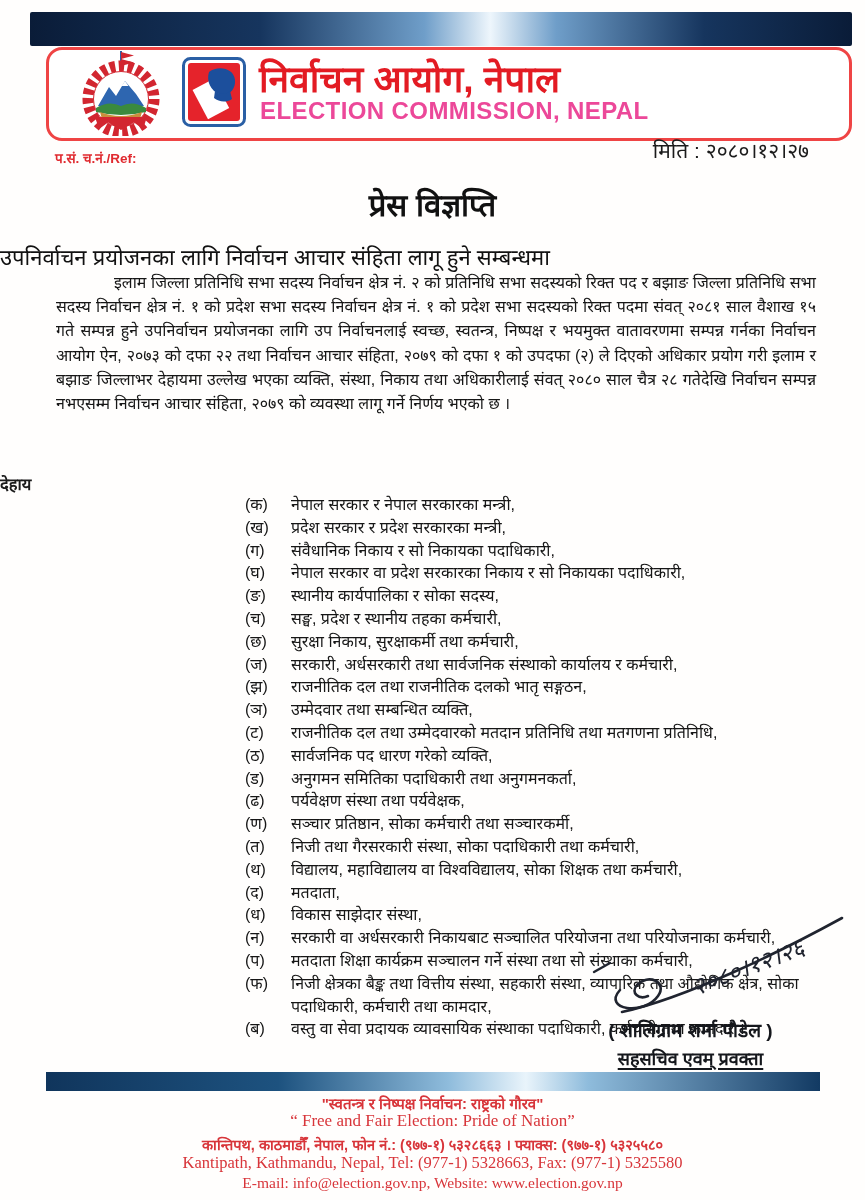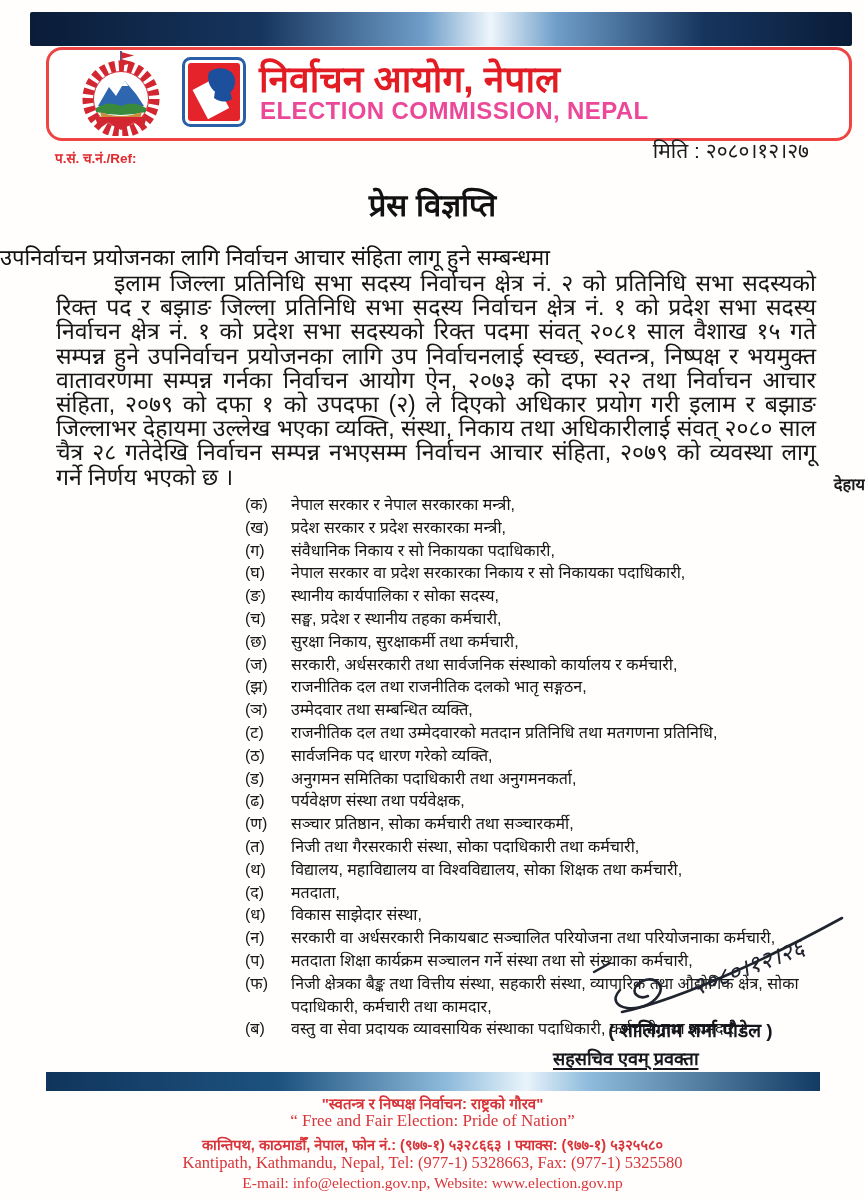--- a/index.html
+++ b/index.html
@@ -16,31 +16,31 @@
   .org-np{position:absolute;left:210px;top:2px;font-size:37px;font-weight:bold;color:#e31b23;white-space:nowrap;}
   .org-en{position:absolute;left:211px;top:47px;font-size:24px;font-weight:800;color:#ec4899;letter-spacing:.4px;white-space:nowrap;}
 
   .ref{position:absolute;left:55px;top:149px;color:#e02a2f;font-weight:bold;font-size:13.5px;}
   .date{position:absolute;right:56px;top:136px;font-size:21px;color:#1b1b1b;}
 
   .title{position:absolute;left:0;right:0;top:183px;margin:0;text-align:center;font-size:31px;font-weight:bold;color:#111;}
   .subtitle{position:absolute;left:0;right:0;top:241px;margin:0;text-align:left;font-size:22px;font-weight:normal;color:#111;}
 
   .body-text{position:absolute;left:56px;top:271px;width:760px;margin:0;
-    font-size:23px;line-height:24.2px;text-align:justify;text-indent:58px;color:#161616;}
-
-  .deha-heading{position:absolute;left:0;right:0;top:472px;text-align:right;font-weight:bold;font-size:16.5px;}
+    font-size:16px;line-height:24.2px;text-align:justify;text-indent:58px;color:#161616;}
+
+  .deha-heading{position:absolute;left:0;right:0;top:472px;text-align:left;font-weight:bold;font-size:16.5px;}
   .deha-list{position:absolute;left:245px;top:494px;width:578px;font-size:16px;line-height:22.8px;color:#161616;}
   .deha-row{display:flex;align-items:flex-start;}
   .deha-label{flex:0 0 46px;}
   .deha-text{flex:1;}
 
   .signature{position:absolute;left:590px;top:910px;width:264px;height:118px;}
   .sig-name{position:absolute;left:553px;top:1017px;width:275px;text-align:center;font-size:19px;font-weight:bold;color:#15171c;}
-  .sig-role{position:absolute;left:553px;top:1046px;width:275px;font-size:18px;font-weight:bold;color:#15171c;
+  .sig-role{position:absolute;left:553px;top:1046px;width:275px;text-align:center;font-size:18px;font-weight:bold;color:#15171c;
     text-decoration:underline;text-decoration-thickness:2px;text-underline-offset:3px;}
 
   .bottom-bar{position:absolute;left:46px;top:1072px;width:774px;height:19px;
     background:linear-gradient(90deg,#10355c 0%,#1d527f 30%,#8fbcdc 52%,#e9f4fb 62%,#8fbcdc 70%,#123a63 100%);}
 
   .foot{position:absolute;left:0;right:0;text-align:center;color:#d8353a;white-space:nowrap;}
   .f1{top:1093px;font-size:15px;font-weight:bold;}
   .f2{top:1111px;font-size:17px;font-family:"Liberation Serif","DejaVu Serif",serif;}
   .f3{top:1134px;font-size:14.5px;font-weight:bold;}
   .f4{top:1153px;font-size:16.5px;font-family:"Liberation Serif","DejaVu Serif",serif;}

